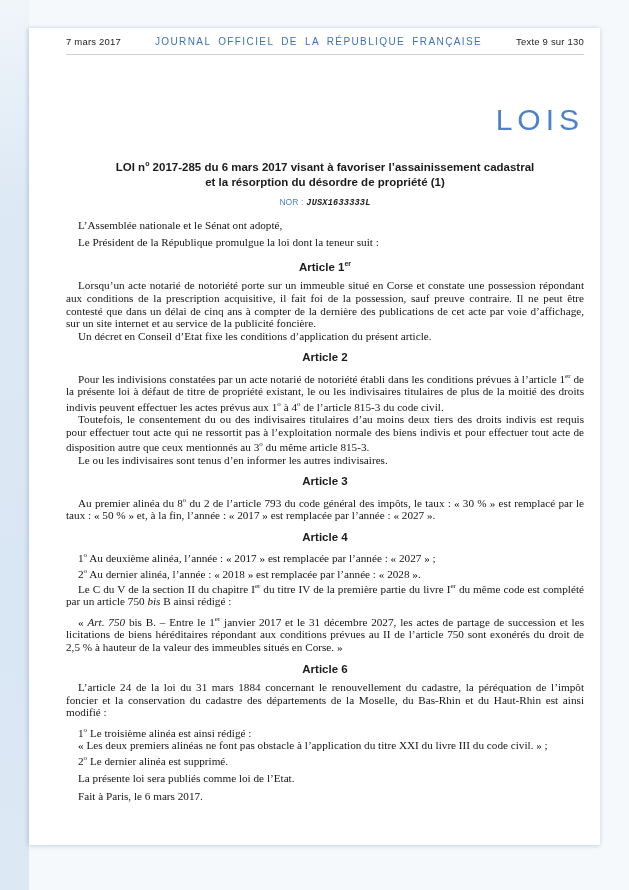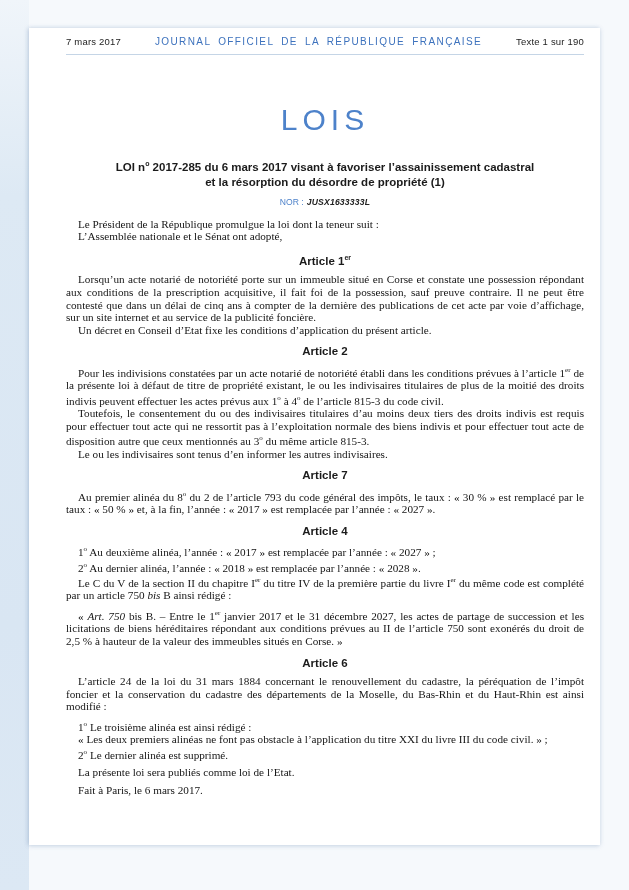--- a/index.html
+++ b/index.html
@@ -34,36 +34,36 @@
     padding-bottom: 7px;
   }
   .h-date, .h-ref { font-size: 9.5px; color: #1d1d1d; letter-spacing: 0.2px; }
   .h-journal {
     font-size: 10px; letter-spacing: 1.4px; word-spacing: 3px;
     color: var(--header-blue, #3d72bd);
   }
 
   .section-title {
     margin: 48px 0 9px 0;
-    text-align: center;
+    text-align: right;
     font-size: 30px; font-weight: 400; letter-spacing: 5px;
     color: var(--accent-blue, #4d82ca);
   }
 
   .law-title {
     margin-top: 19px;
     text-align: center;
     font-weight: bold; font-size: 11.5px; line-height: 15px;
     color: #1b1b1b;
   }
   .law-title sup { font-size: 7px; }
 
   .nor-line { margin-top: 7px; text-align: center; font-size: 8.6px; }
   .nor-label { color: var(--accent-blue, #4d82ca); }
-  .nor-value { font-weight: bold; font-style: italic; color: #222; margin-left: 3px; letter-spacing: 0.2px; }
+  .nor-value { font-weight: bold; font-style: italic; color: #222; margin-left: 3px; letter-spacing: 0.2px; font-family: Liberation Mono, monospace; }
 
   .law-articles {
     margin-top: 11px;
     font-family: "Liberation Serif", serif;
     font-size: 11.2px; line-height: 12.6px;
     text-align: justify;
     color: #151515;
   }
   .law-articles p.body-para { margin: 0; text-indent: 12px; }
   .law-articles p.mt { margin-top: 5px; }
@@ -79,45 +79,45 @@
 <body>
 
 <div class="viewport">
   <div class="left-strip"></div>
 
   <div class="page">
 
     <header class="jo-header">
       <span class="h-date">7 mars 2017</span>
       <span class="h-journal">JOURNAL OFFICIEL DE LA RÉPUBLIQUE FRANÇAISE</span>
-      <span class="h-ref">Texte 1 sur 190</span>
+      <span class="h-ref">Texte 9 sur 130</span>
     </header>
 
     <h1 class="section-title">LOIS</h1>
 
     <div class="law-title">
       <div>LOI n<sup>o</sup> 2017-285 du 6 mars 2017 visant à favoriser l’assainissement cadastral</div>
       <div>et la résorption du désordre de propriété (1)</div>
     </div>
 
     <div class="nor-line">
       <span class="nor-label">NOR :</span><span class="nor-value">JUSX1633333L</span>
     </div>
 
     <section class="law-articles">
+        <p class="body-para">L’Assemblée nationale et le Sénat ont adopté,</p>
         <p class="body-para mt">Le Président de la République promulgue la loi dont la teneur suit :</p>
-        <p class="body-para">L’Assemblée nationale et le Sénat ont adopté,</p>
         <h2 class="art-heading">Article 1<sup>er</sup></h2>
         <p class="body-para">Lorsqu’un acte notarié de notoriété porte sur un immeuble situé en Corse et constate une possession répondant aux conditions de la prescription acquisitive, il fait foi de la possession, sauf preuve contraire. Il ne peut être contesté que dans un délai de cinq ans à compter de la dernière des publications de cet acte par voie d’affichage, sur un site internet et au service de la publicité foncière.</p>
         <p class="body-para">Un décret en Conseil d’Etat fixe les conditions d’application du présent article.</p>
         <h2 class="art-heading">Article 2</h2>
         <p class="body-para">Pour les indivisions constatées par un acte notarié de notoriété établi dans les conditions prévues à l’article 1<sup>er</sup> de la présente loi à défaut de titre de propriété existant, le ou les indivisaires titulaires de plus de la moitié des droits indivis peuvent effectuer les actes prévus aux 1<sup>o</sup> à 4<sup>o</sup> de l’article 815-3 du code civil.</p>
         <p class="body-para">Toutefois, le consentement du ou des indivisaires titulaires d’au moins deux tiers des droits indivis est requis pour effectuer tout acte qui ne ressortit pas à l’exploitation normale des biens indivis et pour effectuer tout acte de disposition autre que ceux mentionnés au 3<sup>o</sup> du même article 815-3.</p>
         <p class="body-para">Le ou les indivisaires sont tenus d’en informer les autres indivisaires.</p>
-        <h2 class="art-heading">Article 7</h2>
+        <h2 class="art-heading">Article 3</h2>
         <p class="body-para">Au premier alinéa du 8<sup>o</sup> du 2 de l’article 793 du code général des impôts, le taux : « 30 % » est remplacé par le taux : « 50 % » et, à la fin, l’année : « 2017 » est remplacée par l’année : « 2027 ».</p>
         <h2 class="art-heading">Article 4</h2>
         <p class="body-para">1<sup>o</sup> Au deuxième alinéa, l’année : « 2017 » est remplacée par l’année : « 2027 » ;</p>
         <p class="body-para">2<sup>o</sup> Au dernier alinéa, l’année : « 2018 » est remplacée par l’année : « 2028 ».</p>
         <p class="body-para">Le C du V de la section II du chapitre I<sup>er</sup> du titre IV de la première partie du livre I<sup>er</sup> du même code est complété par un article 750 <i>bis</i> B ainsi rédigé :</p>
         <p class="body-para mt">« <i>Art. 750</i> bis B. – Entre le 1<sup>er</sup> janvier 2017 et le 31 décembre 2027, les actes de partage de succession et les licitations de biens héréditaires répondant aux conditions prévues au II de l’article 750 sont exonérés du droit de 2,5 % à hauteur de la valeur des immeubles situés en Corse. »</p>
         <h2 class="art-heading">Article 6</h2>
         <p class="body-para">L’article 24 de la loi du 31 mars 1884 concernant le renouvellement du cadastre, la péréquation de l’impôt foncier et la conservation du cadastre des départements de la Moselle, du Bas-Rhin et du Haut-Rhin est ainsi modifié :</p>
         <p class="body-para mt">1<sup>o</sup> Le troisième alinéa est ainsi rédigé :</p>
         <p class="body-para">« Les deux premiers alinéas ne font pas obstacle à l’application du titre XXI du livre III du code civil. » ;</p>

